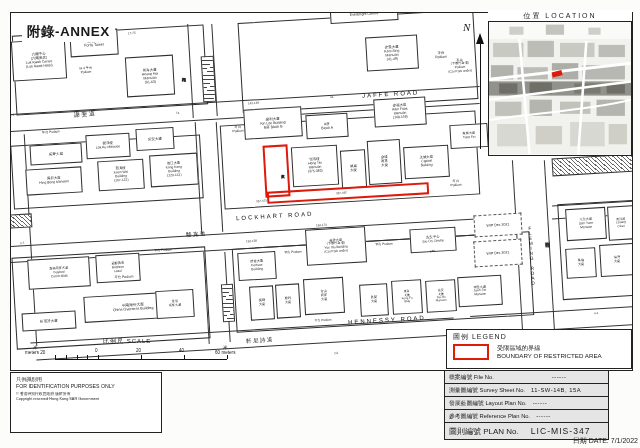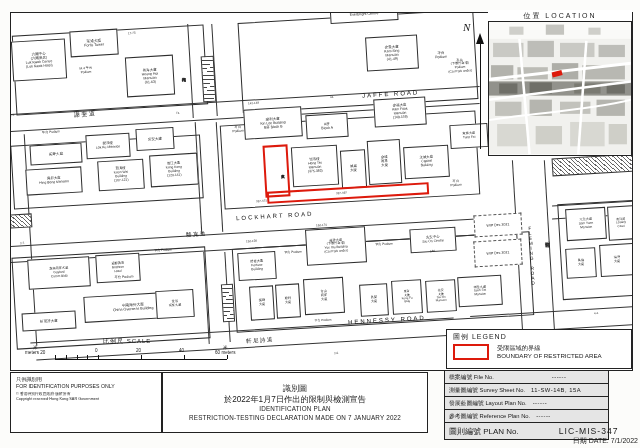--- a/index.html
+++ b/index.html
@@ -62,21 +62,21 @@
   .f-center .zh{font-size:8.2px;line-height:1.35}
   .f-center .en{font-size:6.3px;line-height:1.35;letter-spacing:0.2px}
   
   .itable{position:absolute;left:444px;top:370px;width:165px;background:#e5e5e5;
           border:1.6px solid #222;box-sizing:border-box;z-index:9}
   .trow{display:flex;align-items:center;border-bottom:1px solid #222;height:12px;
         font-size:5.8px;padding:0 4px;white-space:nowrap}
   .trow .tv{margin-left:6px;letter-spacing:0.5px}
   .trow.gap .tv{margin-left:58px}
   .planrow{display:flex;align-items:center;height:16px;padding:0 4px;font-size:8px;white-space:nowrap}
-  .planrow .pv{margin-left:40px;font-size:8.6px;letter-spacing:1px}
+  .planrow .pv{margin-left:12px;font-size:8.6px;letter-spacing:1px}
   .dateline{position:absolute;left:450px;top:436px;width:188px;text-align:right;font-size:7px;z-index:9}
 </style>
 </head>
 <body>
 
 <div class="page">
 
   <div class="map-clip">
     <div class="map-items">
         <div class="mi block" style="left: 14px; top: 30px; width: 192px; height: 80px; transform: rotate(-3.4deg);"></div>
@@ -385,20 +385,21 @@
       <span class="tick" style="left:51px"></span>
       <span class="tick" style="left:61.5px"></span>
       <span class="tick" style="left:72px"></span>
       <span class="tick" style="left:83px"></span>
       <span class="tick" style="left:126px"></span>
       <span class="tick" style="left:169px"></span>
       <span class="tick" style="left:212px"></span>
     </div>
   </div>
 
+  <div class="annex">附錄-ANNEX</div>
 
   <div class="loc">
     <div class="title">位置  LOCATION</div>
     <div class="map">
       <svg width="142" height="133" viewBox="0 0 140 130">
         <rect x="0" y="0" width="140" height="130" fill="#f1f1ee"></rect>
         <rect x="0" y="0" width="140" height="16" fill="#fafaf8"></rect>
         <rect x="20" y="4" width="14" height="8" fill="#cfcfca"></rect>
         <rect x="56" y="2" width="18" height="10" fill="#c4c4bf"></rect>
         <rect x="98" y="5" width="12" height="7" fill="#cfcfca"></rect>
@@ -447,26 +448,20 @@
   <div class="fbox f-left">
     <div>只供識別用</div>
     <div>FOR IDENTIFICATION PURPOSES ONLY</div>
     <div class="copy">
       <span>©</span>
       <span>香港特別行政區政府‧版權所有</span><br>
       <span>Copyright reserved‧Hong Kong SAR Government</span>
     </div>
   </div>
 
-  <div class="fbox f-center">
-    <div class="zh">識別圖</div>
-    <div class="zh">於2022年1月7日作出的限制與檢測宣告</div>
-    <div class="en">IDENTIFICATION PLAN</div>
-    <div class="en">RESTRICTION-TESTING DECLARATION MADE ON 7 JANUARY 2022</div>
-  </div>
 
   <div class="itable">
     <div>
         <div class="trow gap">
           <span class="tl">檔案編號 File No.</span>
           <span class="tv">------</span>
         </div>
         <div class="trow ">
           <span class="tl">測量圖編號 Survey Sheet No.</span>
           <span class="tv">11-SW-14B, 15A</span>

